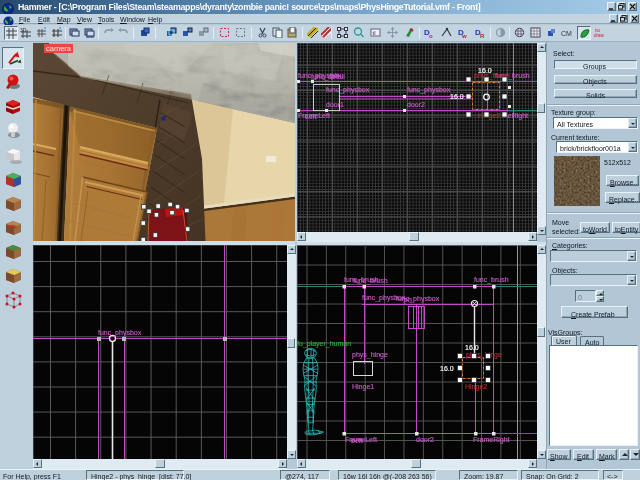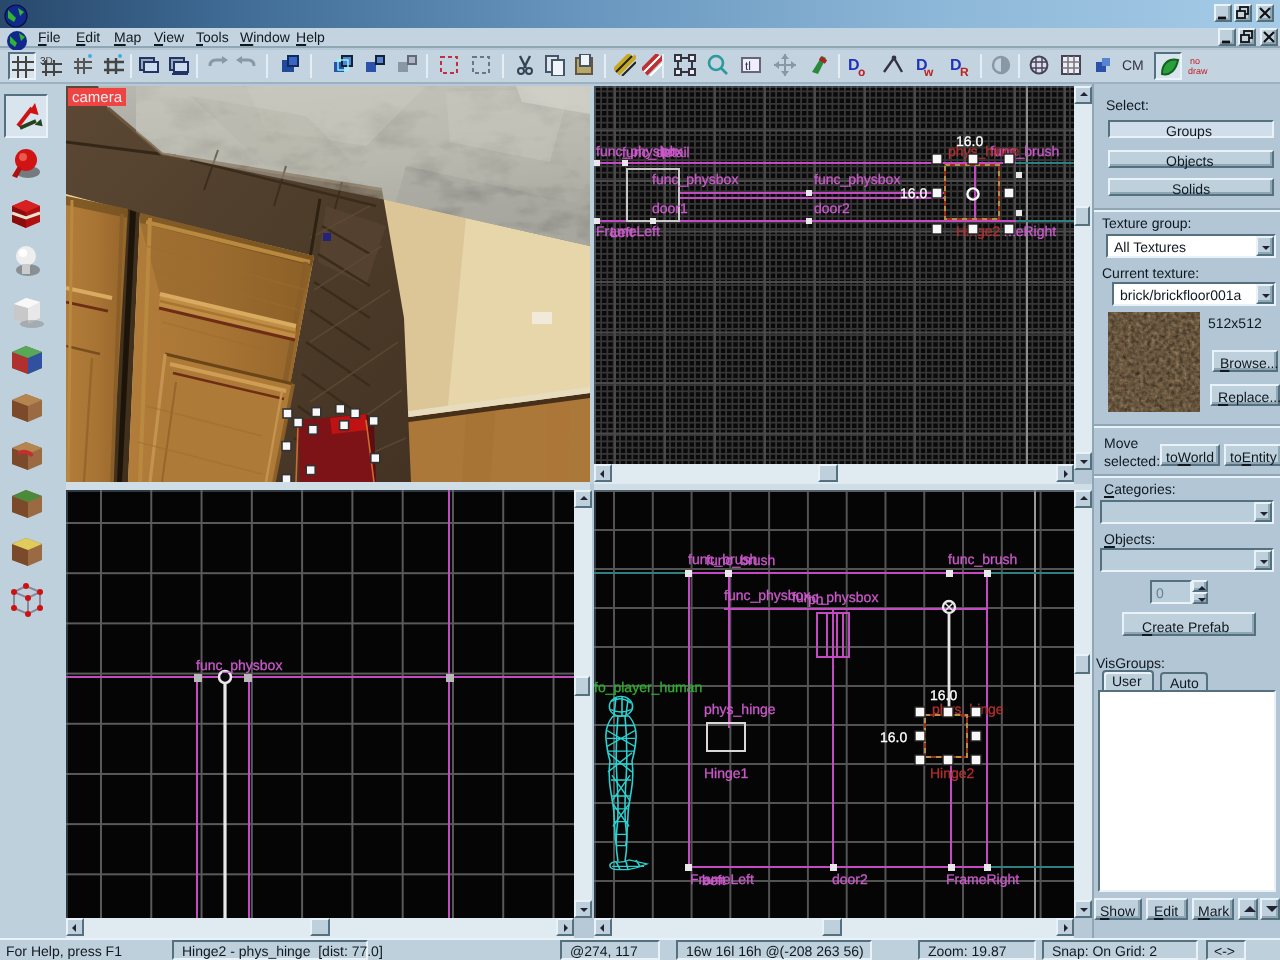--- a/index.html
+++ b/index.html
@@ -27,20 +27,21 @@
 
   <div id="titlebar" style="left:0;top:0;width:640px;height:14px;background:linear-gradient(90deg,#28486c 0%,#3f6b94 18%,#6795bd 45%,#8cb6d7 72%,#a5cbe7 100%);">
     <div style="left:2px;top:1px;width:12px;height:12px;">
       <svg width="12" height="12">
           <circle cx="6" cy="6" r="5.5" fill="#10288c"></circle>
           <path d="M2 3 L6 7 L5 9 L2 7 Z" fill="#2fb52f"></path>
           <path d="M7 2 L10 4 L8 6 Z" fill="#2fb52f"></path>
           <circle cx="6" cy="6" r="5.5" fill="none" stroke="#061040" stroke-width="0.6"></circle>
         </svg>
     </div>
+    <div style="left:18px;top:2px;font-size:8.8px;font-weight:bold;color:#fff;white-space:nowrap;letter-spacing:-0.28px;">Hammer - [C:\Program Files\Steam\steamapps\dyranty\zombie panic! source\zps\maps\PhysHingeTutorial.vmf - Front]</div>
     <div class="btn3d" style="left:607px;top:2px;width:9px;height:9px;">
         <svg width="7" height="7" style="position:absolute;left:0;top:0;">
           <path d="M1 6h4" stroke="#111" stroke-width="1.4"></path>
         </svg>
       </div>
     <div class="btn3d" style="left:617px;top:2px;width:9px;height:9px;">
         <svg width="7" height="7" style="position:absolute;left:0;top:0;">
           <rect x="2" y="0.5" width="4" height="3.5" fill="none" stroke="#111" stroke-width="0.9"></rect>
           <rect x="0.5" y="2.5" width="4" height="3.5" fill="#c8d4de" stroke="#111" stroke-width="0.9"></rect>
         </svg>
@@ -412,21 +413,21 @@
       <rect x="35" y="0" width="227" height="80" filter="url(#marble)" clip-path="url(#ceilclip)" opacity="0.4"></rect>
       <path d="M40 80l80 22M44 92l72 20M48 118l60 16M40 160l58 15M36 178l62 16" stroke="#9c6c2e" stroke-width="0.8" opacity="0.5"></path>
 
       <rect x="128.5" y="73.5" width="4" height="4" fill="#23237d"></rect>
 
       <polygon points="116,167 150,164 154,196 154,198 117,198" fill="#7d1316"></polygon>
       <polygon points="132,166 150,164 151,172 133,174" fill="#c01212"></polygon>
       <polygon points="150,164 154,167 155,198 154,198 151,172" fill="#5e0d10"></polygon>
       <path d="M116 170l-1 28M150 167l4 31" stroke="#d06a30" stroke-width="0.8" fill="none"></path>
     </svg>
-    <div style="left:1px;top:1px;background:#ef4444;color:#efefef;font-size:7.5px;line-height:9px;padding:0 2px;">camera</div>
+    <div style="left:11px;top:1px;background:#ef4444;color:#efefef;font-size:7.5px;line-height:9px;padding:0 2px;">camera</div>
     <svg width="262" height="198" style="position:absolute;left:0;top:0;">
       <g fill="#f8f8f8" stroke="#333" stroke-width="0.8">
         <rect x="108.5" y="161.5" width="4.5" height="4.5"></rect>
           <rect x="113.8" y="166" width="4.5" height="4.5"></rect>
           <rect x="122.9" y="160.8" width="4.5" height="4.5"></rect>
           <rect x="121.2" y="169.6" width="4.5" height="4.5"></rect>
           <rect x="134.9" y="159.2" width="4.5" height="4.5"></rect>
           <rect x="136.8" y="167.4" width="4.5" height="4.5"></rect>
           <rect x="142.3" y="161.4" width="4.5" height="4.5"></rect>
           <rect x="151.6" y="165.2" width="4.5" height="4.5"></rect>

